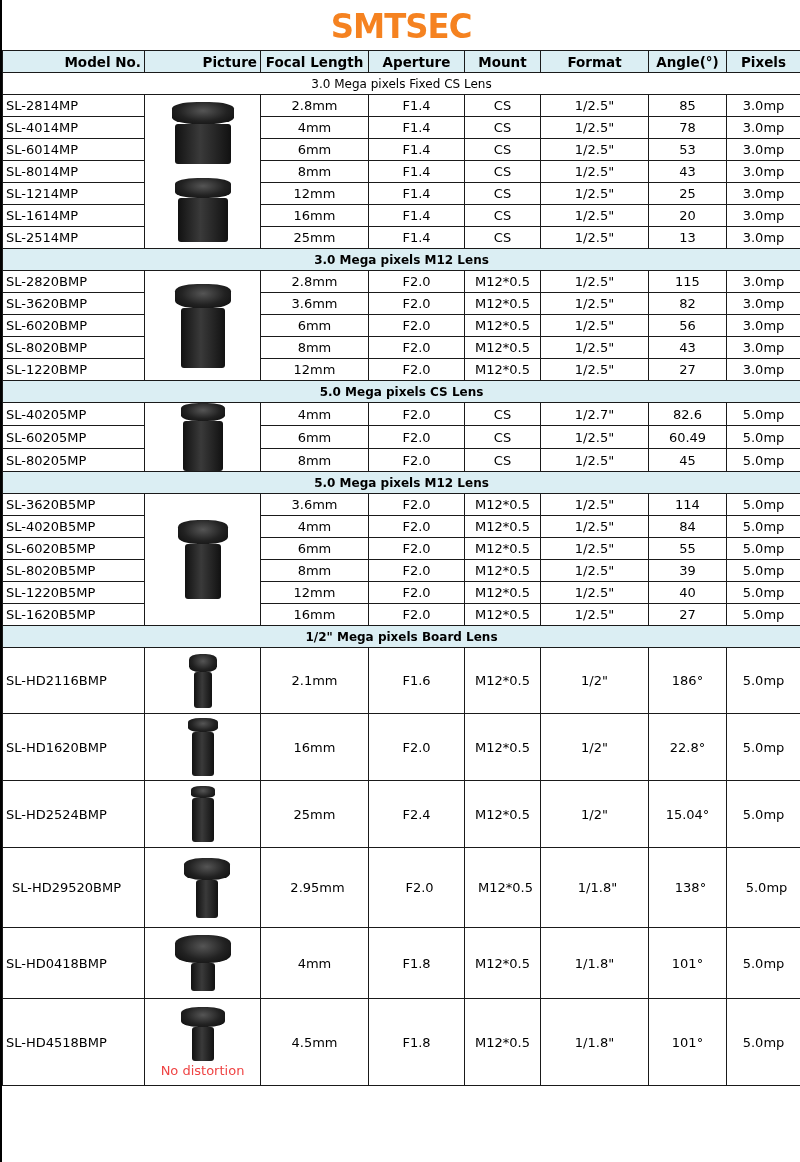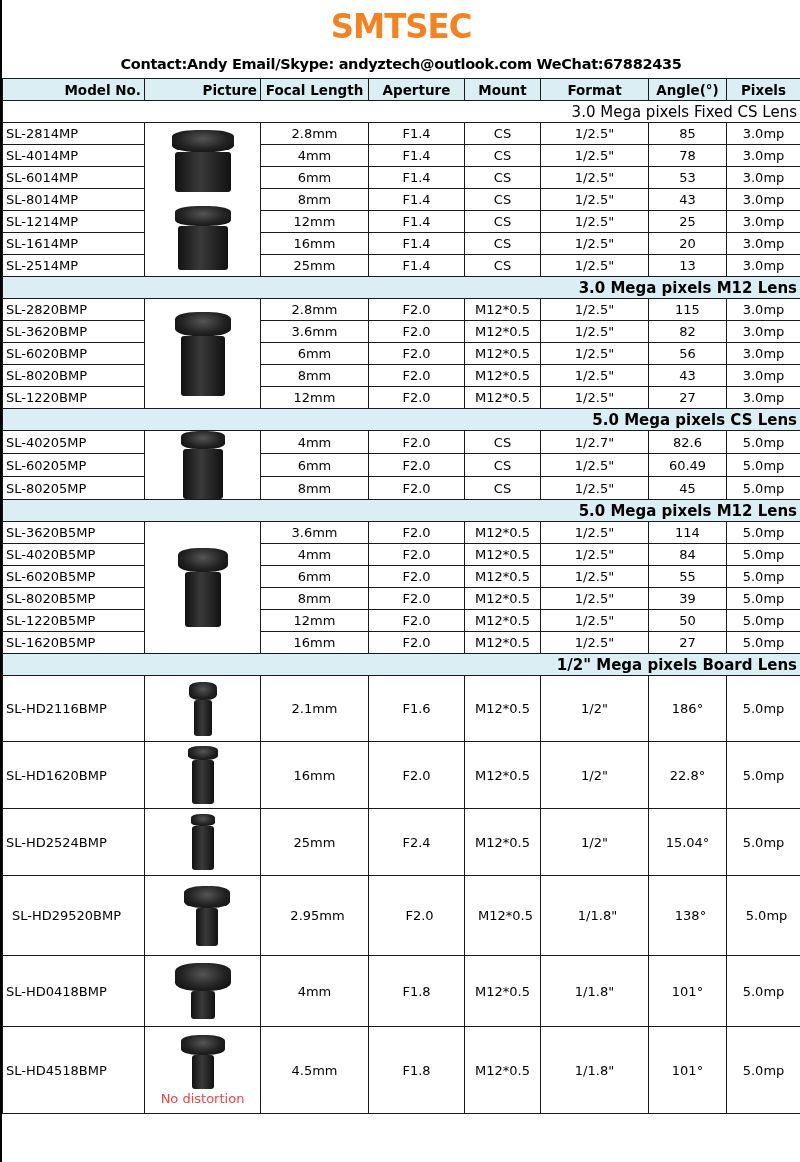--- a/index.html
+++ b/index.html
@@ -8,42 +8,41 @@
   .brand-row { height: 48px; display: flex; align-items: center; justify-content: center; gap: 14px; padding-top: 2px; }
   .brand-logo { font-family: "DejaVu Sans", sans-serif; font-weight: bold; font-size: 34px; color: #f58220; letter-spacing: -1px; transform: scaleX(0.95); }
   .brand-title { font-weight: bold; font-size: 26px; color: #000; letter-spacing: -0.5px; }
   .contact { height: 28px; text-align: center; font-weight: bold; font-size: 14.5px; line-height: 28px; letter-spacing: -0.3px; }
   table { border-collapse: collapse; width: 798px; table-layout: fixed; font-size: 13px; }
   td, th { border: 1.5px solid #1a1a1a; padding: 0 3px; height: 21px; overflow: hidden; white-space: nowrap; }
   th { background: #dbeef3; font-weight: bold; font-size: 13.5px; text-align: center; }
   th.left { text-align: right; }
   td { text-align: center; }
   td.model { text-align: left; }
-  tr.section td { background: #dbeef3; text-align: right; font-weight: bold; font-size: 15px; }
+  tr.section td { background: #dbeef3; text-align: center; font-weight: bold; font-size: 12px; }
   tr.section.plain td { background: #ffffff; font-weight: normal; }
   td.pic { background: #fff; vertical-align: middle; padding: 0; }
   .lens { margin: 0 auto; position: relative; }
   .lens .barrel { background: linear-gradient(90deg, #111 0%, #3a3a3a 45%, #111 100%); border-radius: 3px; margin: 0 auto; }
   .lens .head { background: radial-gradient(ellipse at 50% 40%, #555 0%, #222 55%, #0b0b0b 100%); border-radius: 40%/30%; margin: 0 auto; }
   .note { color: #ef4444; font-size: 13px; text-align: center; display: block; margin-top: 2px; }
   tr.tall1 td { height: 65px; }
   tr.tall2 td { height: 66px; }
   tr.tall3 td { height: 66px; }
   tr.tall4 td { height: 79px; padding-left: 9px; }
   tr.tall5 td { height: 70px; }
   tr.tall6 td { height: 86px; margin-top: 24px; }
 </style>
 </head>
 <body>
 
 <div class="page">
   <div class="brand-row">
     <span class="brand-logo">SMTSEC</span>
   </div>
-  <div class="contact">Contact:Andy  Email/Skype: andyztech@outlook.com WeChat:67882435</div>
 
   <table>
     <colgroup>
       <col style="width:142px">
         <col style="width:116px">
         <col style="width:108px">
         <col style="width:96px">
       <col style="width:76px">
         <col style="width:108px">
         <col style="width:78px">
@@ -272,21 +271,21 @@
           <td>1/2.5"</td>
           <td>39</td>
           <td>5.0mp</td>
         </tr>
         <tr>
           <td class="model">SL-1220B5MP</td>
           <td>12mm</td>
           <td>F2.0</td>
           <td>M12*0.5</td>
           <td>1/2.5"</td>
-          <td>50</td>
+          <td>40</td>
           <td>5.0mp</td>
         </tr>
         <tr>
           <td class="model">SL-1620B5MP</td>
           <td>16mm</td>
           <td>F2.0</td>
           <td>M12*0.5</td>
           <td>1/2.5"</td>
           <td>27</td>
           <td>5.0mp</td>

